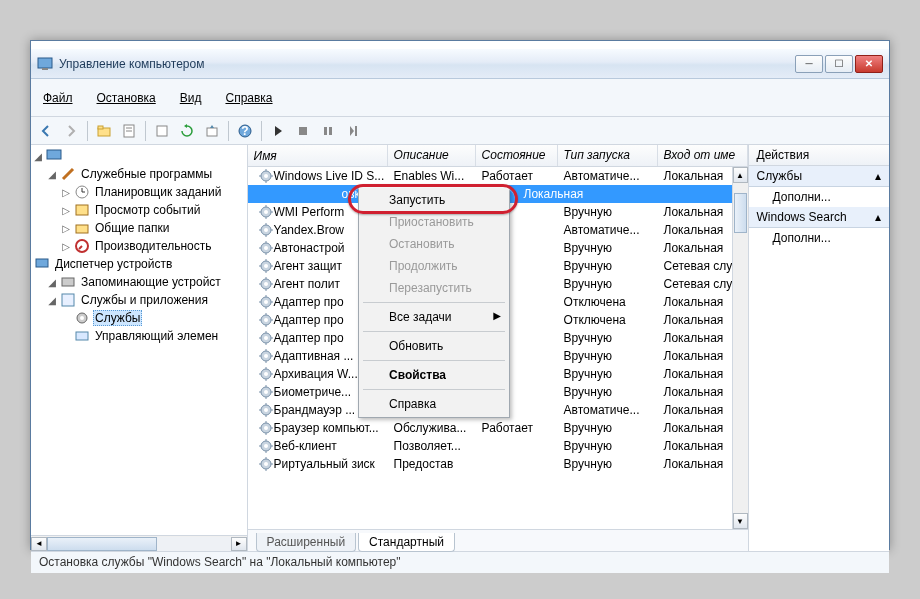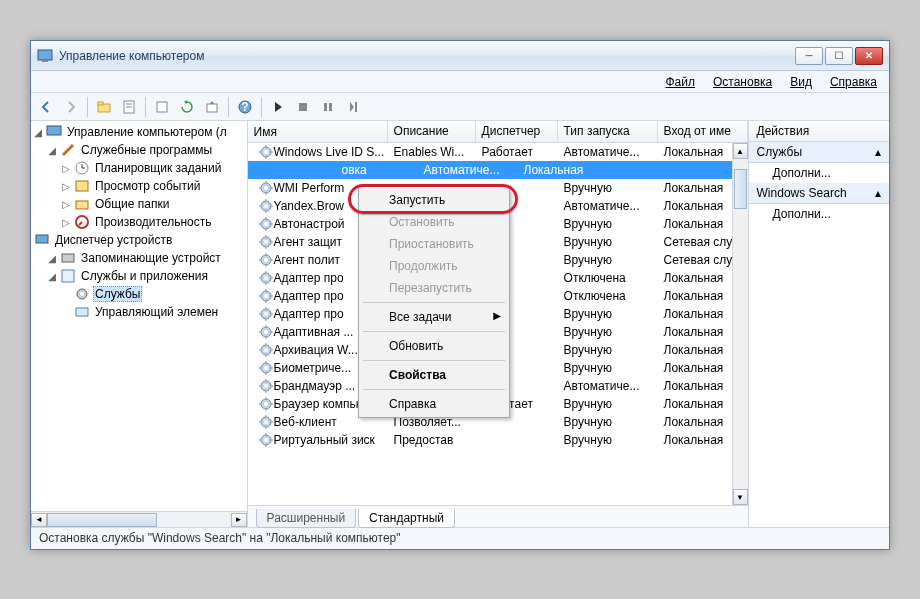--- a/index.html
+++ b/index.html
@@ -1,44 +1,44 @@
 <!DOCTYPE html>
 <html><head>
 <meta charset="utf-8">
 <style>
 * { box-sizing: border-box; margin: 0; padding: 0; font-family: "Segoe UI", Tahoma, sans-serif; font-size: 12px; }
 body { background: #cccccc; width: 920px; height: 599px; position: relative; overflow: hidden; }
 .window { position: absolute; left: 30px; top: 40px; width: 860px; height: 510px; background: #fff; border: 1px solid #5a7ba0; box-shadow: 0 0 10px rgba(0,0,0,.3); }
-.titlebar { height: 30px; background: linear-gradient(#f7fbff,#e4ecf7 45%,#d7e4f2 55%,#e4ecf7); border-bottom: 1px solid #b8c9dc; display: flex; align-items: center; padding: 0 6px; }
+.titlebar { height: 30px; background: linear-gradient(#f7fbff,#e4ecf7 45%,#d7e4f2 55%,#e4ecf7); border-bottom: 1px solid #b8c9dc; display: flex; align-items: center; padding: 0 6px; margin-top: 8px; }
 .titlebar .icon { width: 16px; height: 16px; margin-right: 6px; display:flex; align-items:center; justify-content:center;}
 .titlebar .title { flex: 1; color: #1f3b5a; }
 .winbtns { display: flex; gap: 2px; }
 .winbtn { width: 28px; height: 18px; border: 1px solid #8aa0b8; border-radius: 2px; background: linear-gradient(#fdfdfd,#e6edf5); display: flex; align-items: center; justify-content: center; font-size: 10px; color:#333;}
 .winbtn.close { background: linear-gradient(#f08080,#c83a2e); border-color:#902018; color:#fff; font-weight:bold;}
-.menubar { height: 22px; border-bottom: 1px solid #d0d7e0; display: flex; align-items: center; padding: 0 4px; gap: 2px; background:#f3f7fb;justify-content:flex-end;}
+.menubar { height: 38px; border-bottom: 1px solid #d0d7e0; display: flex; align-items: center; padding: 0 4px; gap: 8px; background:#f3f7fb;}
 .menubar span { padding: 2px 8px; }
 .menubar span u { text-decoration: underline; }
 .toolbar { height: 28px; border-bottom: 1px solid #d0d7e0; display: flex; align-items: center; padding: 0 4px; gap: 3px; background:#f3f7fb;}
 .tbtn { width: 22px; height: 22px; border: 1px solid transparent; display:flex; align-items:center; justify-content:center; border-radius:2px;}
 .tbtn svg { width:14px; height:14px; }
 .tsep { width:1px; height:20px; background:#c0c8d0; margin:0 2px;}
 .body { display: flex; height: calc(100% - 30px - 22px - 28px - 22px); }
 .tree { width: 222px; border-right: 1px solid #d0d7e0; overflow: hidden; position:relative; background:#fff;}
 .tree-inner { padding: 2px 0;}
 .tnode { display:flex; align-items:center; height:18px; white-space:nowrap; }
 .tnode .exp { width:10px; text-align:center; color:#666; font-size:10px; cursor:default;}
 .tnode .ticon { width:16px; height:16px; margin:0 3px; display:flex; align-items:center; justify-content:center;}
 .tnode .tlabel { padding:0 2px; }
 .tnode.sel .tlabel { background:#cde6ff; border:1px dotted #5a9bd4; padding:0 1px;}
 .hscroll { position:absolute; bottom:0; left:0; right:0; height:16px; background:#f0f0f0; border-top:1px solid #d0d7e0; display:flex; align-items:center;}
 .hscroll .arrow{ width:16px; height:14px; background:linear-gradient(#fdfdfd,#e0e6ee); border:1px solid #b0b8c0; display:flex; align-items:center; justify-content:center; font-size:8px;}
 .hscroll .track{ flex:1; height:14px; background:#eef1f5; position:relative;}
 .hscroll .thumb{ position:absolute; left:0; width:60%; height:100%; background:linear-gradient(#eaf1f9,#cdddee); border:1px solid #9fb4c9;}
 .center { flex: 1; display:flex; flex-direction:column; background:#fff; border-right:1px solid #d0d7e0;}
-.listhdr { display:flex; height:22px; border-bottom:1px solid #d0d7e0; background:linear-gradient(#fdfdfd,#eef2f7);}
+.listhdr { display:flex; height:22px; border-bottom:1px solid #d0d7e0; background:linear-gradient(#fdfdfd,#eef2f7);font-style:italic;}
 .listhdr .col { padding:3px 6px; border-right:1px solid #d8dee6; white-space:nowrap; overflow:hidden;}
 .listbody { flex:1; overflow:hidden; position:relative;}
 .row { display:flex; height:18px; align-items:center; white-space:nowrap;}
 .row.sel { background:#3399ff; color:#fff;}
 .row .cell { padding:0 6px; overflow:hidden; text-overflow:ellipsis;}
 .row .svcicon { width:16px; height:16px; margin-left:4px; display:flex; align-items:center; justify-content:center; flex-shrink:0;}
 .c-name{ width:140px; display:flex; align-items:center;} .c-desc{width:88px;} .c-state{width:82px;} .c-start{width:100px;} .c-logon{width:90px;}
 .vscroll { position:absolute; right:0; top:0; bottom:0; width:16px; background:#f0f0f0; border-left:1px solid #d0d7e0;}
 .vscroll .arrow{ height:16px; background:linear-gradient(#fdfdfd,#e0e6ee); border:1px solid #b0b8c0; display:flex; align-items:center; justify-content:center; font-size:8px;}
 .vscroll .track{ position:absolute; top:16px; bottom:16px; left:0; right:0;}
@@ -164,21 +164,20 @@
   <div class="body">
     <div class="tree">
       <div class="tree-inner">
         <div class="tnode" style="padding-left:2px">
             <span class="exp">◢</span>
             <span class="ticon">
               <svg viewBox="0 0 16 16">
                 <rect x="1" y="2" width="14" height="9" fill="#6fa8dc" stroke="#2a5a8a"></rect>
               </svg>
             </span>
-            <span class="tlabel">Управление компьютером (л</span>
           </div>
         <div class="tnode" style="padding-left:16px">
             <span class="exp">◢</span>
             <span class="ticon">
               <svg viewBox="0 0 16 16">
                 <path d="M3 13 L13 3" stroke="#c07020" stroke-width="3"></path>
               </svg>
             </span>
             <span class="tlabel">Служебные программы</span>
           </div>
@@ -270,21 +269,21 @@
             <div class="thumb"></div>
           </div>
         <div class="arrow">►</div>
       </div>
     </div>
 
     <div class="center">
       <div class="listhdr">
         <div class="col c-name">Имя</div>
         <div class="col c-desc">Описание</div>
-        <div class="col c-state">Диспетчер</div>
+        <div class="col c-state">Состояние</div>
         <div class="col c-start">Тип запуска</div>
         <div class="col c-logon">Вход от име</div>
       </div>
       <div class="listbody" id="listbody">
         <div class="row">
             <div class="cell c-name">
               <span class="svcicon">
                 <svg viewBox="0 0 16 16">
                   <circle cx="8" cy="8" r="5" fill="#c8d4e0" stroke="#7890a8"></circle>
                   <circle cx="8" cy="8" r="2" fill="#fff"></circle>
@@ -651,22 +650,22 @@
         </div>
       <div class="actions-item">Дополни...</div>
     </div>
   </div>
 
   <div class="statusbar">Остановка службы "Windows Search" на "Локальный компьютер"</div>
 </div>
 
 <div class="ctxmenu">
   <div class="mi">Запустить</div>
+  <div class="mi disabled">Приостановить</div>
   <div class="mi disabled">Остановить</div>
-  <div class="mi disabled">Приостановить</div>
   <div class="mi disabled">Продолжить</div>
   <div class="mi disabled">Перезапустить</div>
   <div class="msep"></div>
   <div class="mi"><span>Все задачи</span><span class="arrow">▶</span></div>
   <div class="msep"></div>
   <div class="mi">Обновить</div>
   <div class="msep"></div>
   <div class="mi bold">Свойства</div>
   <div class="msep"></div>
   <div class="mi">Справка</div>

